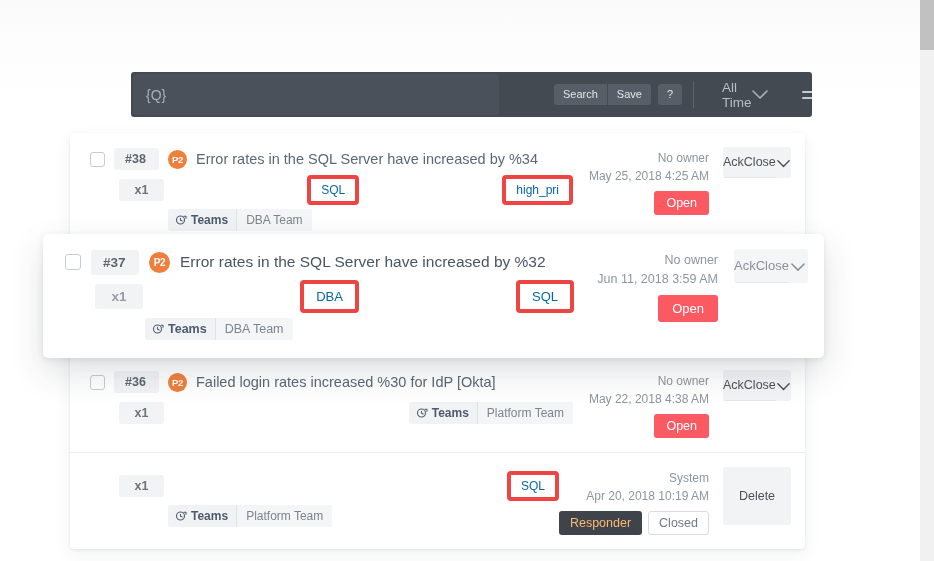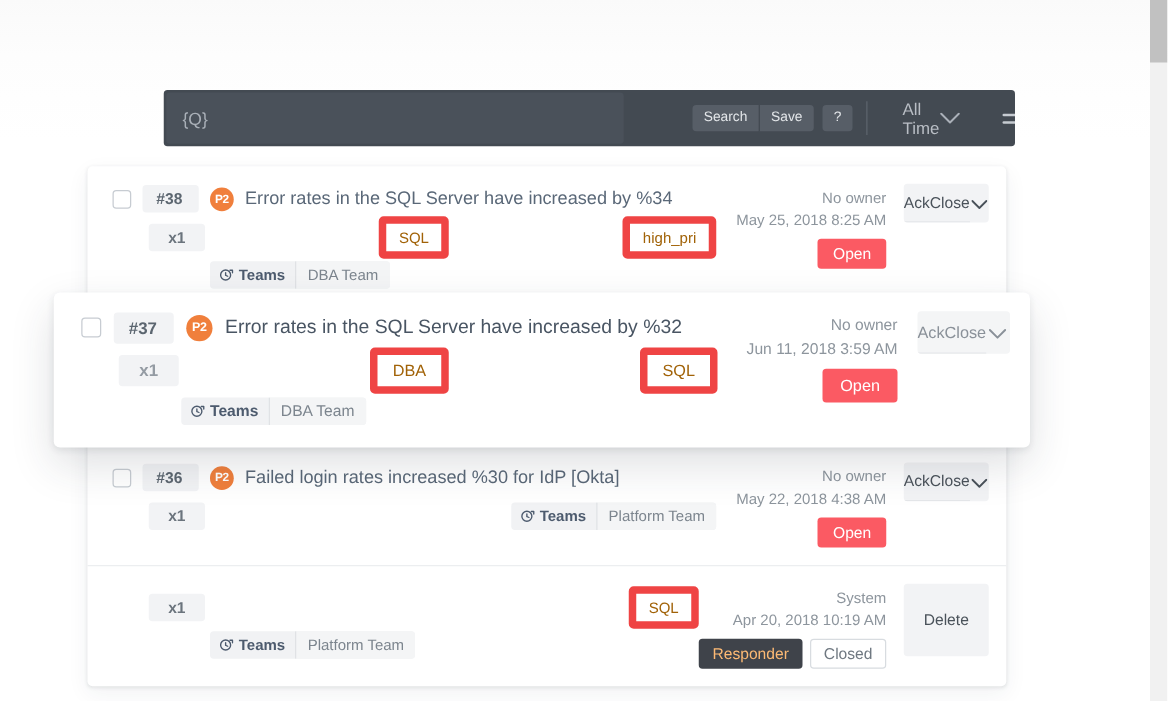--- a/index.html
+++ b/index.html
@@ -188,23 +188,23 @@
 
   .alert-title {
     color: #5a6878;
     font-size: 14.5px;
     white-space: nowrap;
     overflow: hidden;
     text-overflow: ellipsis;
   }
 
   .tag {
-    border: 6px solid #ef4444;
+    border: 4px solid #ef4444;
     border-radius: 4px;
-    color: #a16207;
+    color: #0369a1;
     font-size: 12px;
     padding: 4px 10px;
     background: #fff;
     white-space: nowrap;
     cursor: pointer;
   }
 
   .team-tag {
     display: inline-flex;
     align-items: stretch;
@@ -389,21 +389,21 @@
             </span>
             <span>Teams</span>
           </span>
           <span class="team-tag-val">DBA Team</span>
         </span>
       </div>
     </div>
     <div class="row-right">
       <div class="meta">
         <div class="meta-owner">No owner</div>
-        <div class="meta-date">May 25, 2018 8:25 AM</div>
+        <div class="meta-date">May 25, 2018 4:25 AM</div>
         <div class="status-line">
           <span class="badge-open">Open</span>
         </div>
       </div>
       <div class="actions">
         <button class="action-btn">Ack</button>
         <button class="action-btn">Close</button>
         <button class="action-btn chev">
           <svg width="13" height="8" viewBox="0 0 16 10" fill="none" style="display:inline-block;vertical-align:middle">
             <path d="M1 1 L8 8 L15 1" stroke="#4a525a" stroke-width="1.8" stroke-linecap="round" stroke-linejoin="round"></path>

